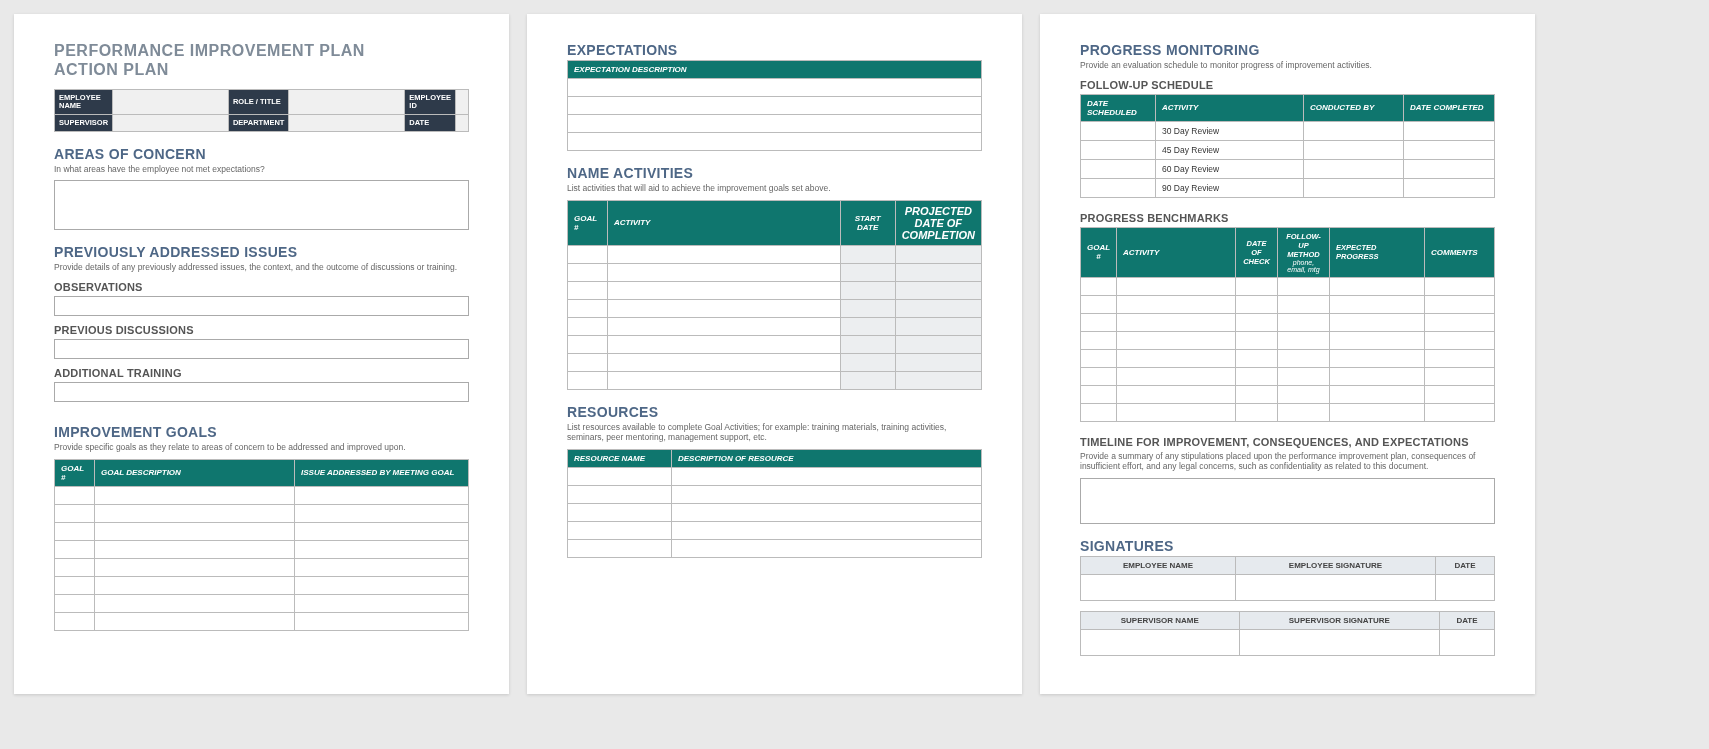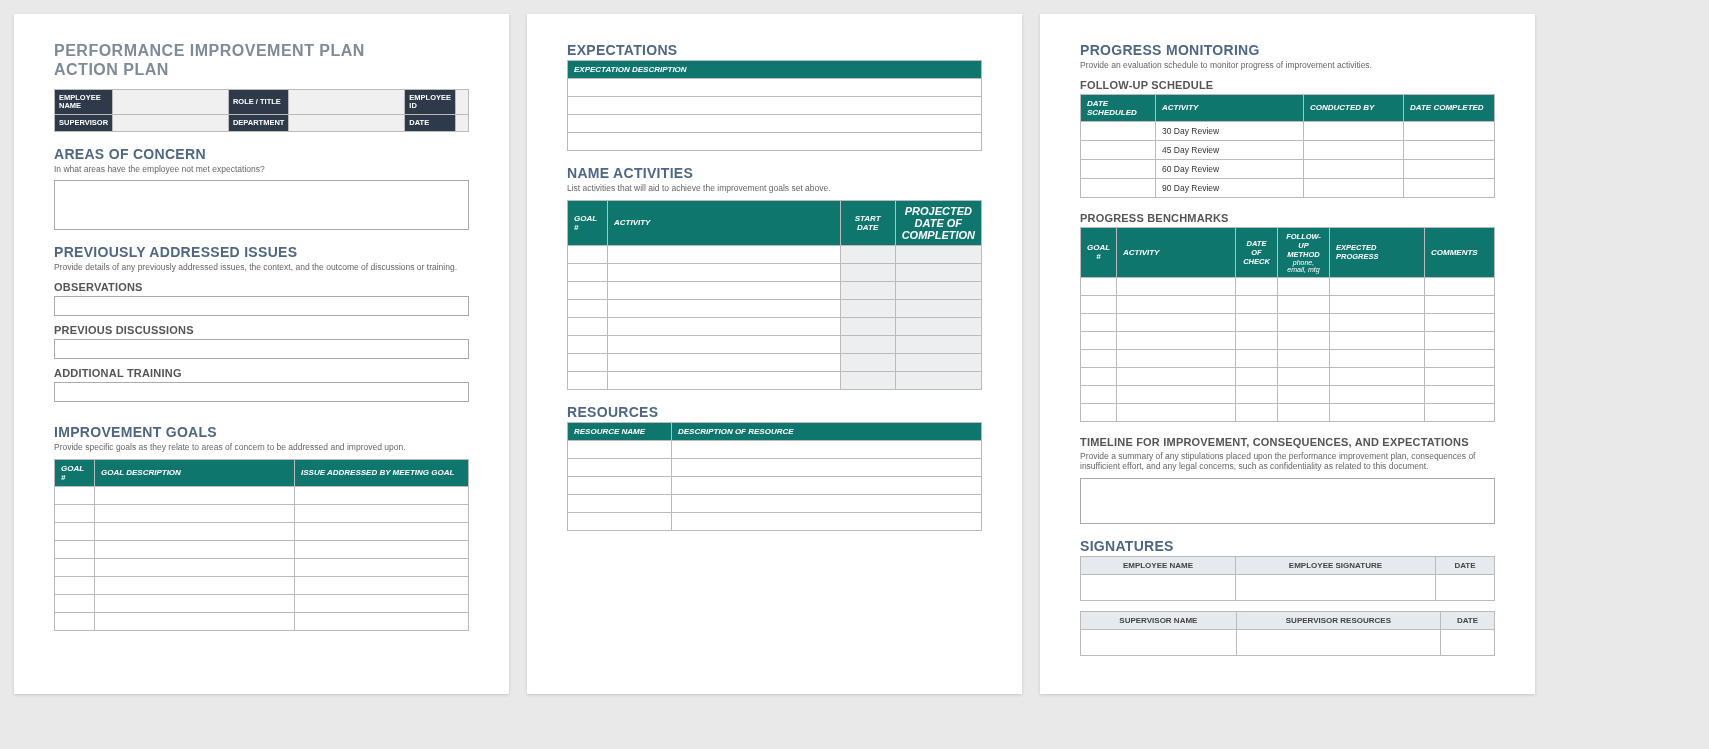--- a/index.html
+++ b/index.html
@@ -279,20 +279,21 @@
     <tr>
             <td></td>
             <td></td>
             <td class="light"></td>
             <td class="light"></td>
           </tr>
   </tbody>
       </table>
 
   <h2>RESOURCES</h2>
+  <p class="desc">List resources available to complete Goal Activities; for example: training materials, training activities, seminars, peer mentoring, management support, etc.</p>
   <table>
     <tbody>
           <tr>
       <th class="dark" style="width:104px">RESOURCE NAME</th>
       <th class="dark">DESCRIPTION OF RESOURCE</th>
     </tr>
     <tr>
             <td></td>
             <td></td>
           </tr>
@@ -454,21 +455,21 @@
           </tr>
   </tbody>
       </table>
 
   <div class="gap"></div>
 
   <table>
     <tbody>
           <tr>
       <td class="sig-head">SUPERVISOR NAME</td>
-      <td class="sig-head">SUPERVISOR RESOURCES</td>
+      <td class="sig-head">SUPERVISOR SIGNATURE</td>
       <td class="sig-head">DATE</td>
     </tr>
     <tr>
             <td class="sig-cell"></td>
             <td class="sig-cell"></td>
             <td class="sig-cell"></td>
           </tr>
   </tbody>
       </table>
 </div>

